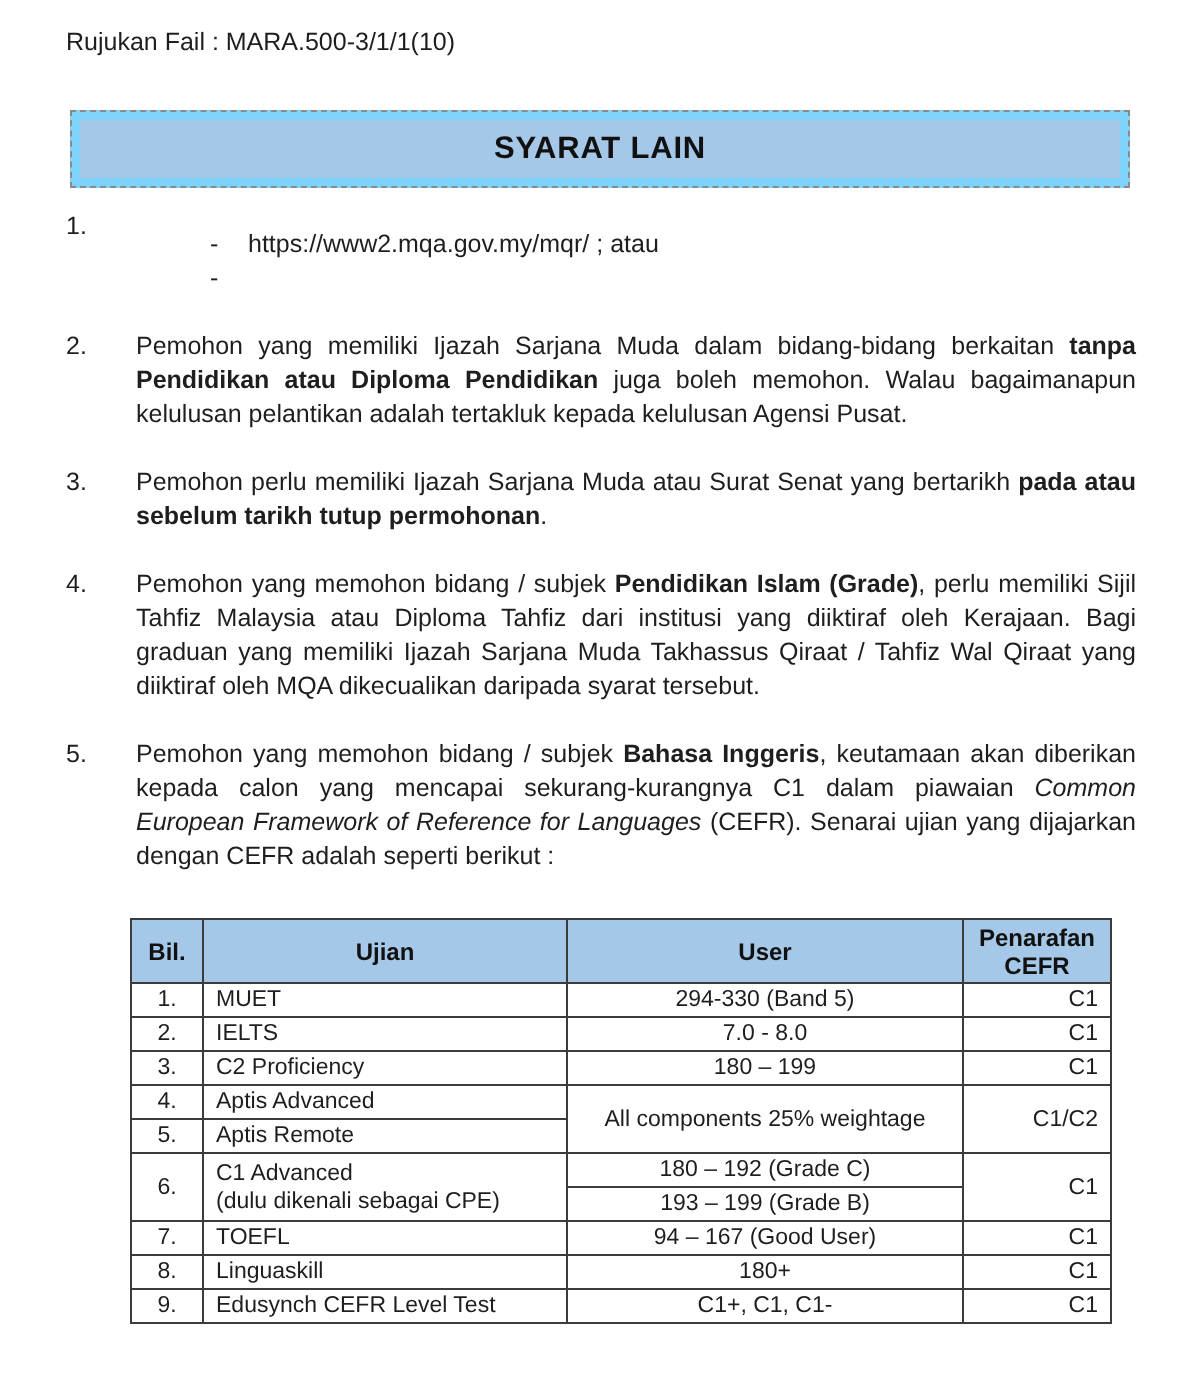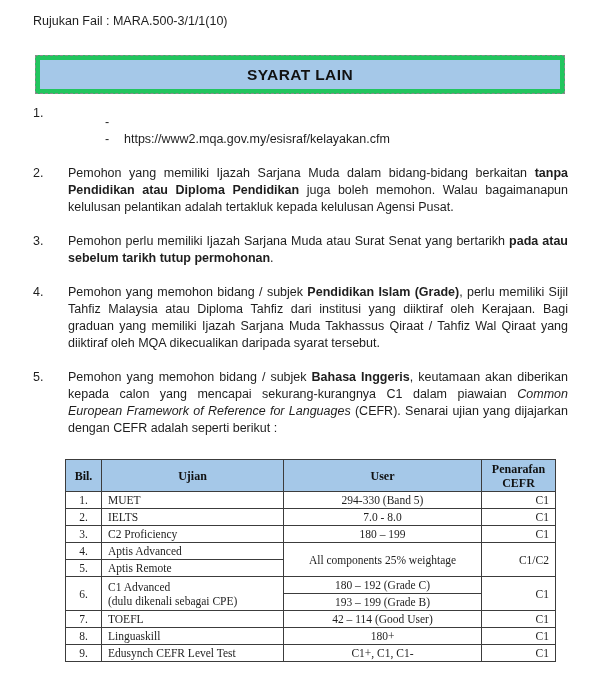--- a/index.html
+++ b/index.html
@@ -23,21 +23,21 @@
     left: 33px; top: 14px;
     font-size: 12.5px;
   }
 
   .banner-outer {
     position: absolute;
     left: 35px; top: 55px;
     width: 530px;
     border: 1.5px dashed #8a8a8a;
     padding: 4px;
-    background: #22c55e;
+    background: #7dd3fc;
   }
   .banner-inner {
     background: var(--blue);
     height: 29px;
     display: flex; align-items: center; justify-content: center;
     font-weight: bold;
     font-size: 15.5px;
     letter-spacing: 0.4px;
     color: #111;
   }
@@ -74,21 +74,20 @@
   .sub-bullet .dash { width: 19px; flex-shrink: 0; }
 
   table.cefr {
     position: absolute;
     left: 65px; top: 459px;
     border-collapse: collapse;
     table-layout: fixed;
     width: 490px;
     font-size: 11.5px;
     color: var(--text);
-    font-family: Liberation Serif, serif;
   }
   table.cefr col.c0 { width: 36px; }
   table.cefr col.c1 { width: 182px; }
   table.cefr col.c2 { width: 198px; }
   table.cefr col.c3 { width: 74px; }
   table.cefr th, table.cefr td {
     border: 1px solid var(--border);
     padding: 1px 6px;
     overflow: hidden;
   }
@@ -120,24 +119,24 @@
     </div>
   </div>
 
   <div class="conditions" id="conditions">
       <div class="list-item">
         <div class="item-number">1.</div>
         <div class="item-body">
           <div class="sub-bullets">
             <div class="sub-bullet">
               <span class="dash">-</span>
+              <span>https://www2.mqa.gov.my/mqr/ ; atau</span>
             </div>
             <div class="sub-bullet">
               <span class="dash">-</span>
-              <span>https://www2.mqa.gov.my/esisraf/kelayakan.cfm</span>
             </div>
           </div>
         </div>
       </div>
       <div class="list-item">
         <div class="item-number">2.</div>
         <div class="item-body">
           <p class="item-text"><span>Pemohon yang memiliki Ijazah Sarjana Muda dalam bidang-bidang berkaitan </span><b>tanpa Pendidikan atau Diploma Pendidikan</b><span> juga boleh memohon. Walau bagaimanapun kelulusan pelantikan adalah tertakluk kepada kelulusan Agensi Pusat.</span></p>
         </div>
       </div>
@@ -210,21 +209,21 @@
           <td class="c1" rowspan="2">C1 Advanced<br>(dulu dikenali sebagai CPE)</td>
           <td class="c2">180 – 192 (Grade C)</td>
           <td class="c3" rowspan="2">C1</td>
         </tr>
         <tr>
           <td class="c2">193 – 199 (Grade B)</td>
         </tr>
         <tr>
           <td class="c0">7.</td>
           <td class="c1">TOEFL</td>
-          <td class="c2">42 – 114 (Good User)</td>
+          <td class="c2">94 – 167 (Good User)</td>
           <td class="c3">C1</td>
         </tr>
         <tr>
           <td class="c0">8.</td>
           <td class="c1">Linguaskill</td>
           <td class="c2">180+</td>
           <td class="c3">C1</td>
         </tr>
         <tr>
           <td class="c0">9.</td>

